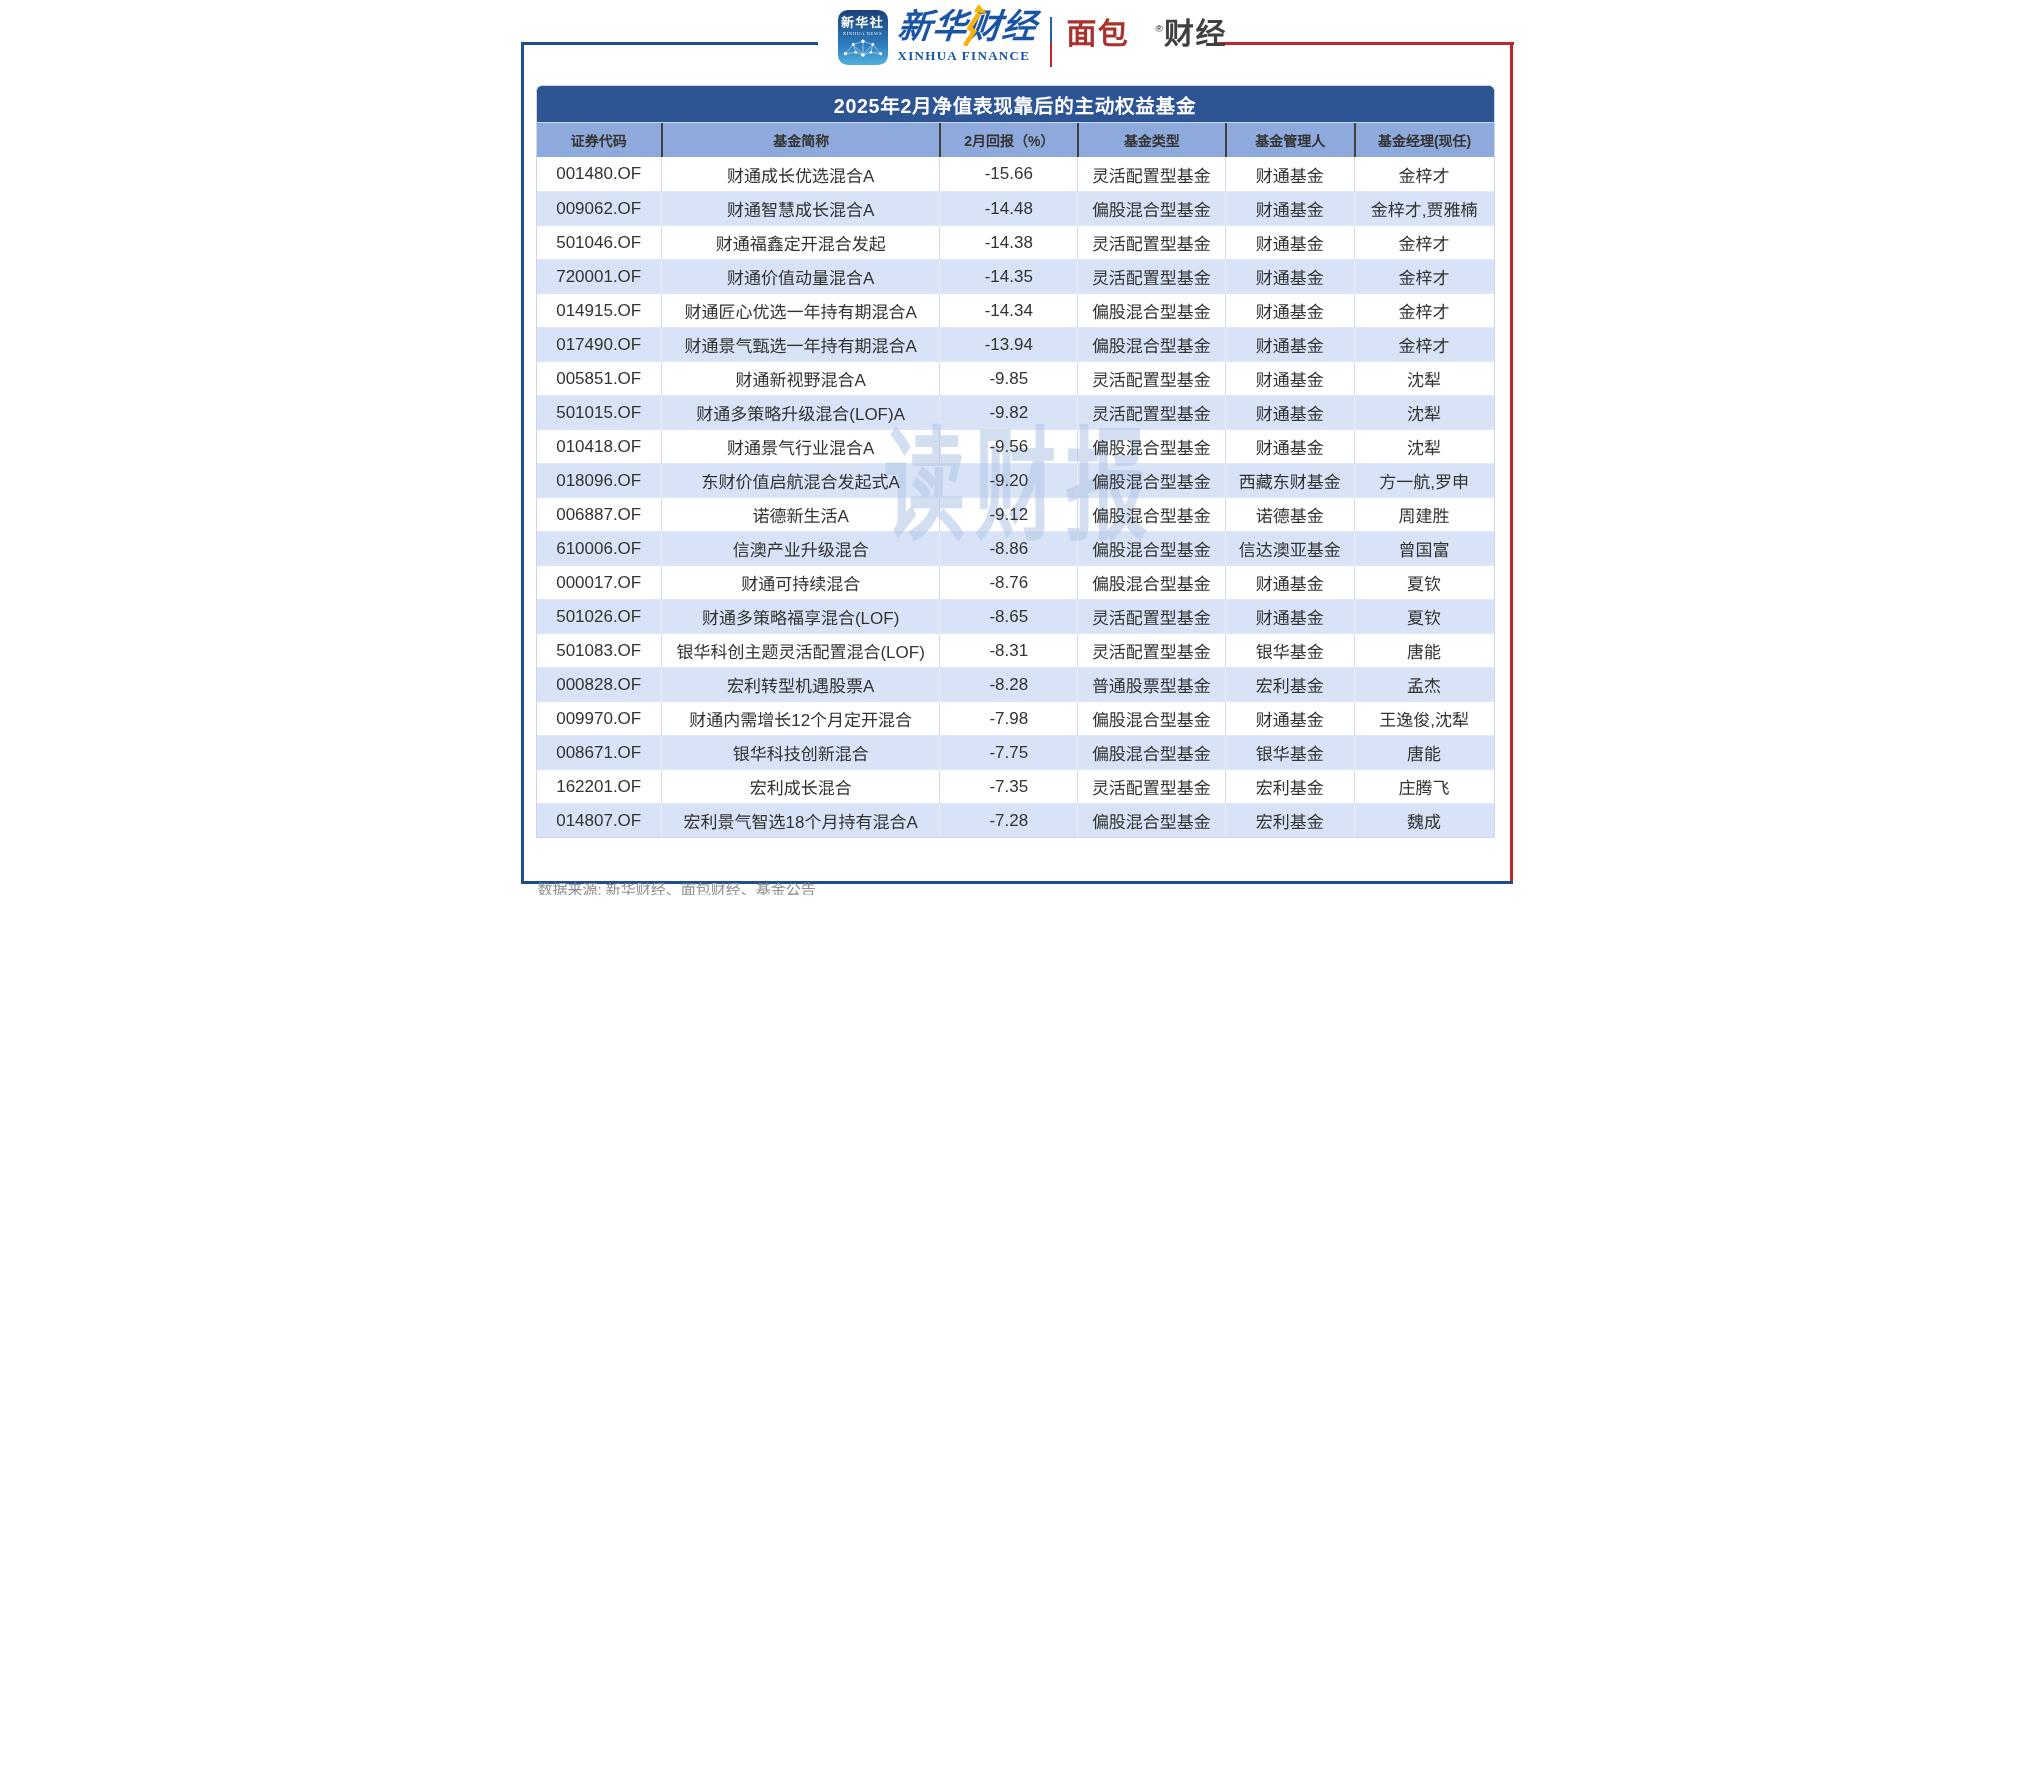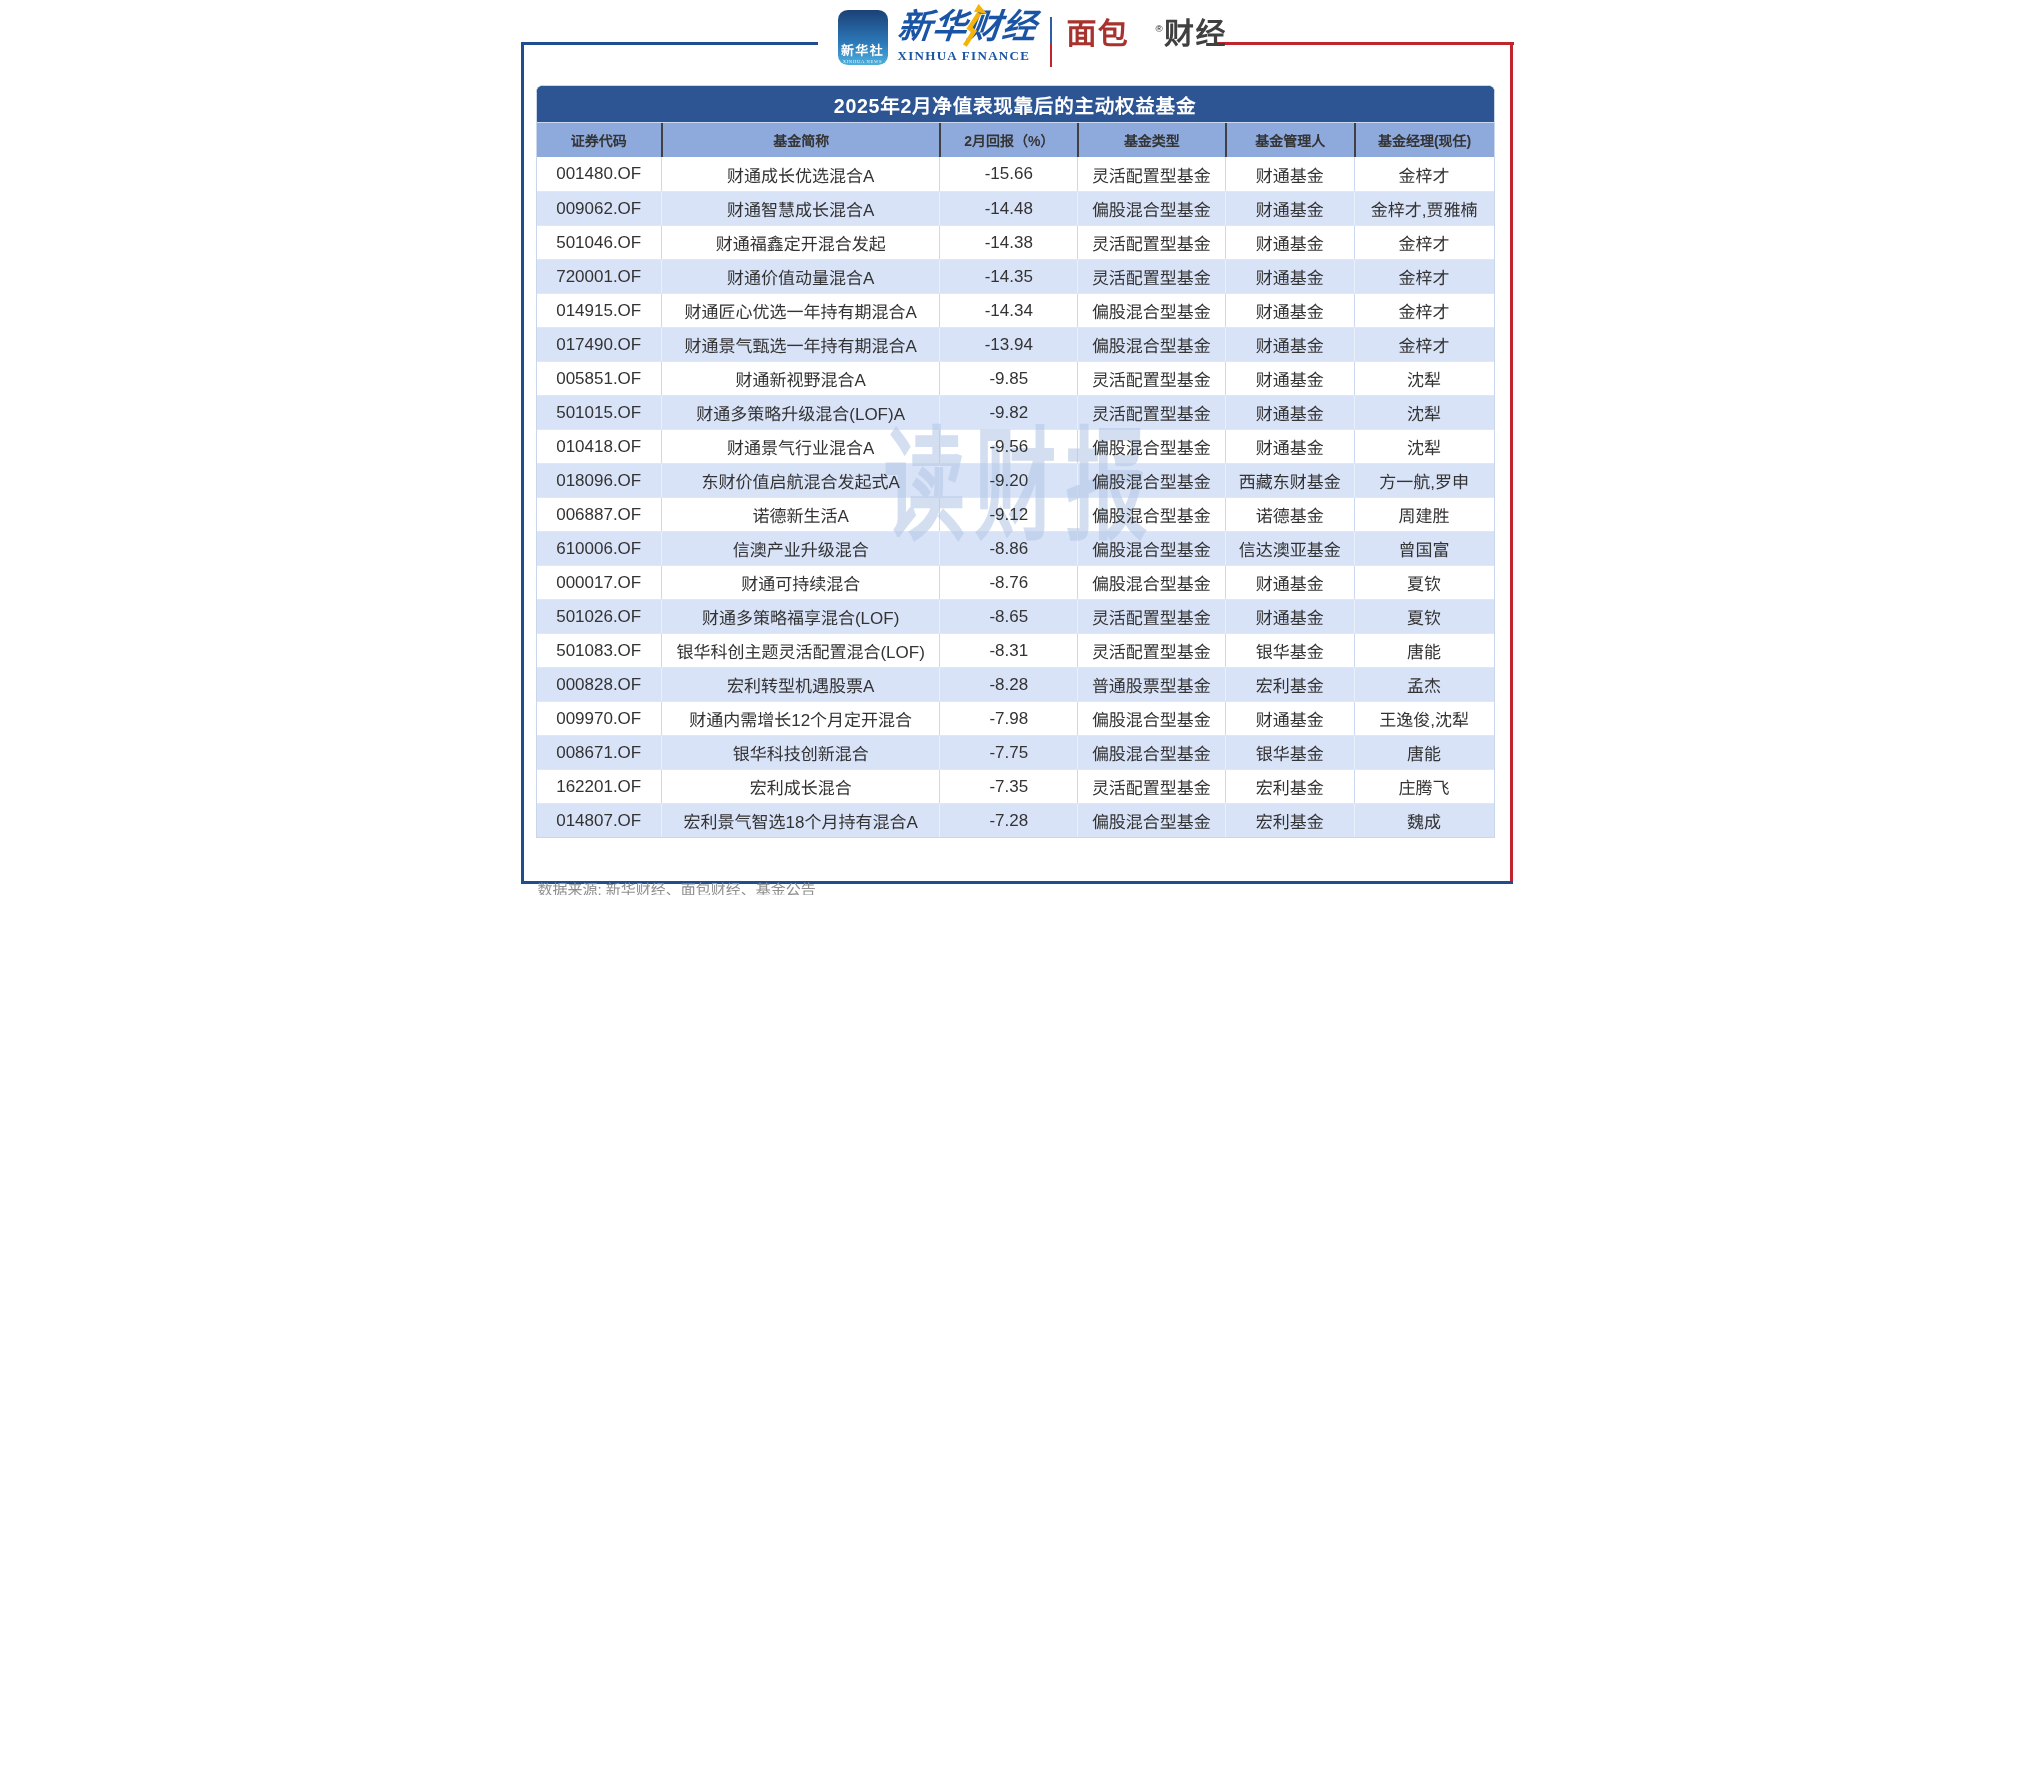--- a/index.html
+++ b/index.html
@@ -27,21 +27,21 @@
   .fl-top-right{left:708px;top:42px;width:297px;height:3.3px;background:var(--frame-red);}
   .fl-left{left:12.4px;top:42px;width:3.3px;height:842px;background:var(--frame-blue);}
   .fl-right{left:1001px;top:42px;width:3.3px;height:842px;background:var(--frame-red);}
   .fl-bottom{left:12.4px;top:881px;width:992px;height:3.3px;background:var(--frame-blue);}
 
   
   .masthead{position:absolute;left:0;top:0;width:100%;height:73px;}
   .xh-icon{position:absolute;left:329px;top:10.4px;width:50px;height:55px;border-radius:9.8px;
     background:linear-gradient(180deg,#1b4176 0%,#2d7bbc 62%,#4fb0dc 100%);
     display:flex;flex-direction:column;align-items:center;padding-top:5.9px;overflow:hidden;}
-  .xh-icon .cn{color:#fff;font-size:13px;font-weight:bold;letter-spacing:1.3px;line-height:14.4px;margin-top:28px;}
+  .xh-icon .cn{color:#fff;font-size:13px;font-weight:bold;letter-spacing:1.3px;line-height:14.4px;}
   .xh-icon .en{color:#eaf3fb;font-size:4.6px;font-family:"Liberation Serif","DejaVu Serif",serif;
     letter-spacing:0.7px;margin-top:0.7px;}
   .xh-icon svg{margin-top:2px;}
 
   .xf-logo{position:absolute;left:389px;top:6.5px;width:140px;}
   .xf-script{color:var(--brand-blue);font-size:34px;font-weight:bold;font-style:italic;
     letter-spacing:0.7px;transform:skewX(-6deg);line-height:39px;white-space:nowrap;}
   .xf-latin{color:var(--brand-blue);font-family:"Liberation Serif","DejaVu Serif",serif;
     font-weight:bold;font-size:13px;letter-spacing:1.3px;margin-top:2px;white-space:nowrap;}
   .xf-arrow{position:absolute;left:63px;top:-2.6px;}

